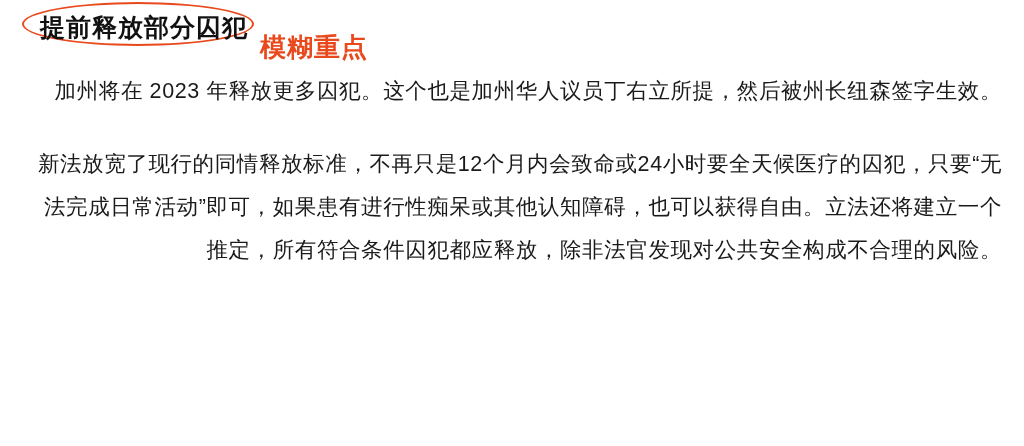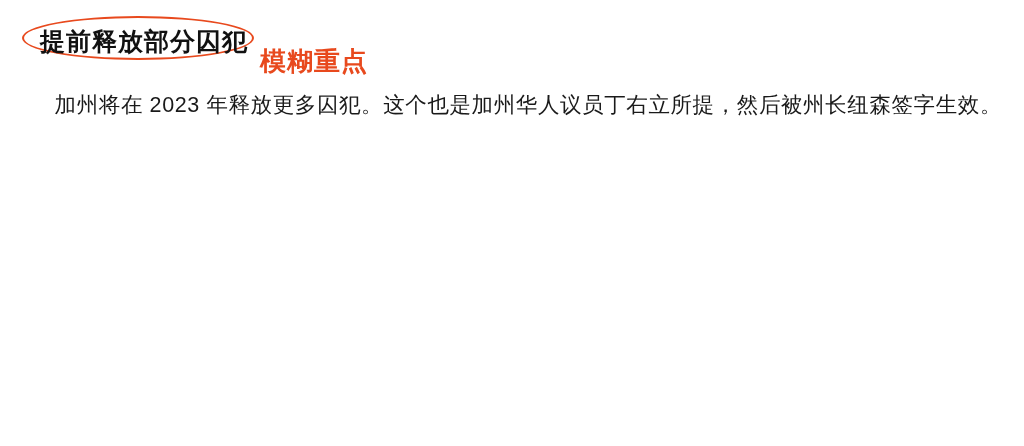--- a/index.html
+++ b/index.html
@@ -17,21 +17,20 @@
   .page {
     position: relative;
     width: 1024px;
     height: 446px;
     box-sizing: border-box;
     padding: 0 22px;
   }
   .heading-row {
     position: relative;
     height: 66px;
-    margin-top: 14px;
   }
   .circled-title {
     position: absolute;
     left: 6px;
     top: 8px;
     font-size: 25px;
     line-height: 34px;
     font-weight: 700;
     color: #111111;
     letter-spacing: 1px;
@@ -84,15 +83,16 @@
 <div class="page">
 
   <div class="heading-row">
     <div class="circle-ellipse"></div>
     <div class="circled-title">提前释放部分囚犯</div>
     <div class="annotation">模糊重点</div>
   </div>
 
   <div class="body-text">
     <p class="para para-1">加州将在 2023 年释放更多囚犯。这个也是加州华人议员丁右立所提，然后被州长纽森签字生效。</p>
+    <p class="para para-2">新法放宽了现行的同情释放标准，不再只是12个月内会致命或24小时要全天候医疗的囚犯，只要“无法完成日常活动”即可，如果患有进行性痴呆或其他认知障碍，也可以获得自由。立法还将建立一个推定，所有符合条件囚犯都应释放，除非法官发现对公共安全构成不合理的风险。</p>
   </div>
 
 </div>
 
 </body></html>

